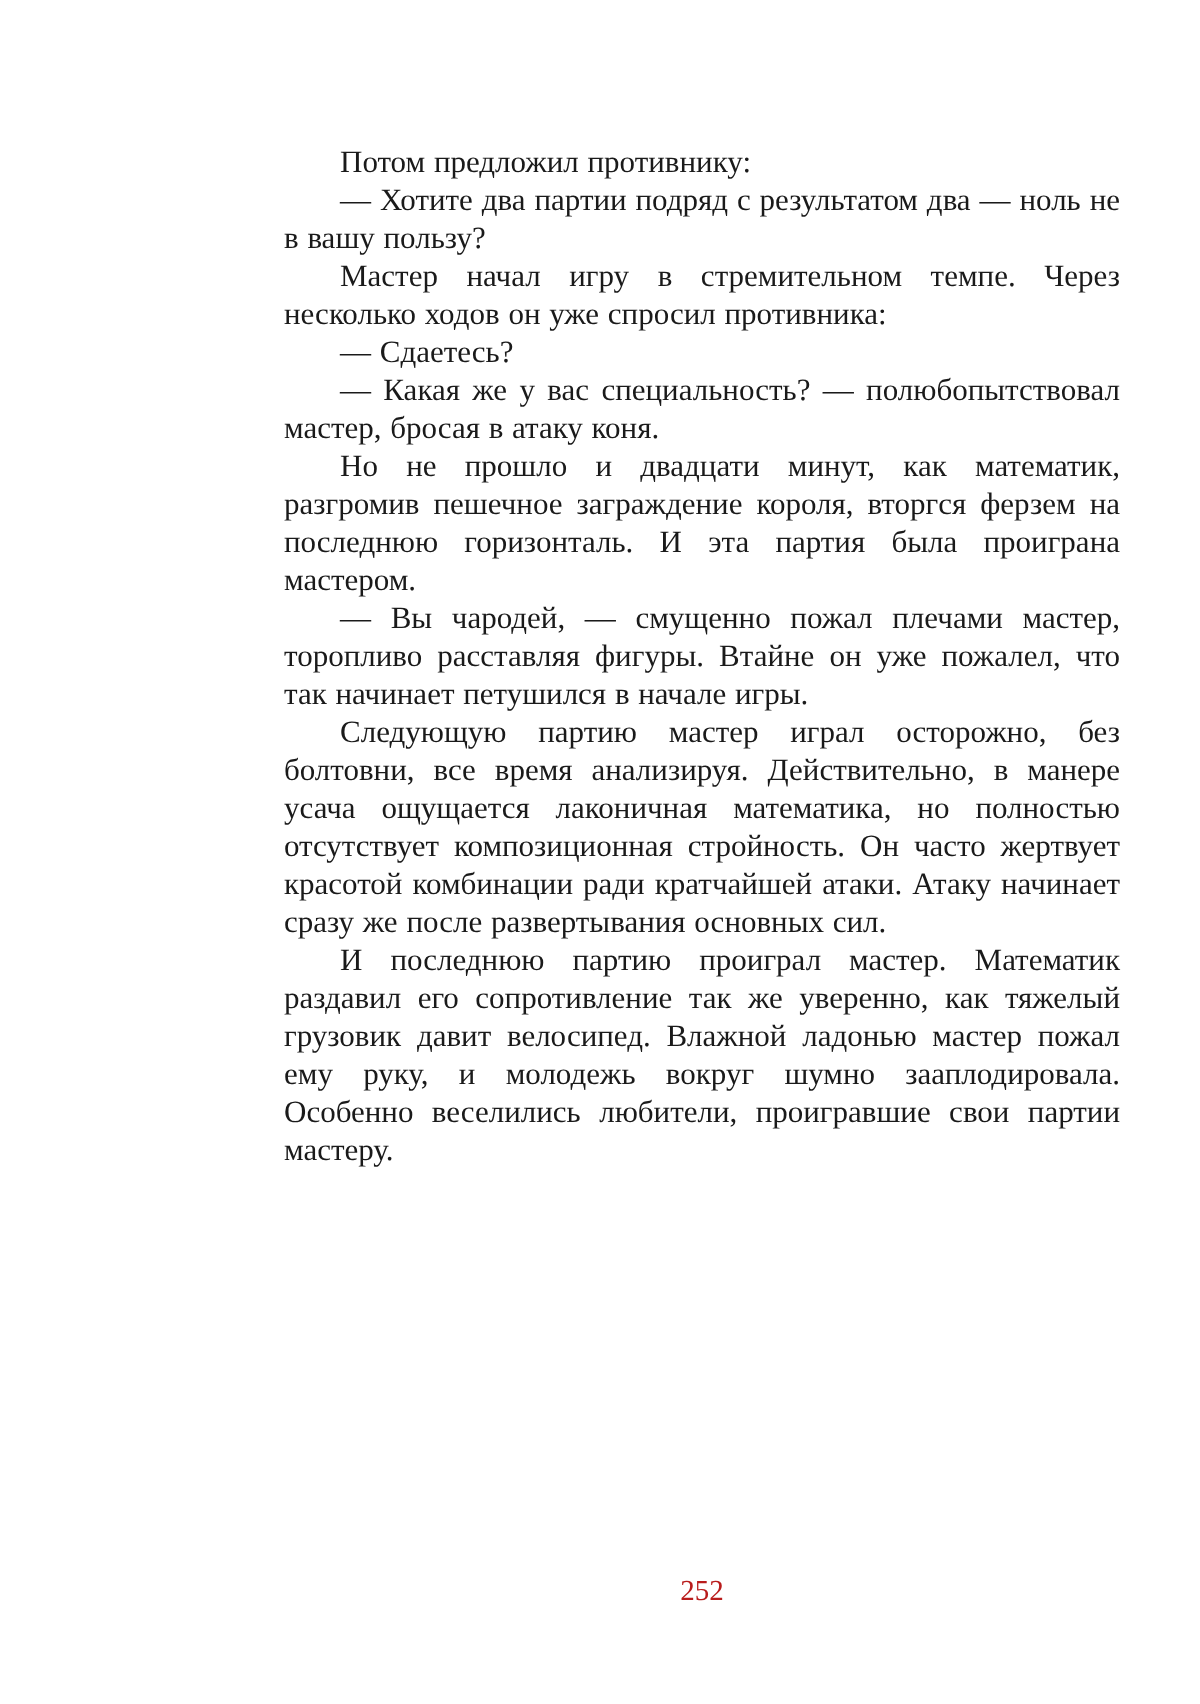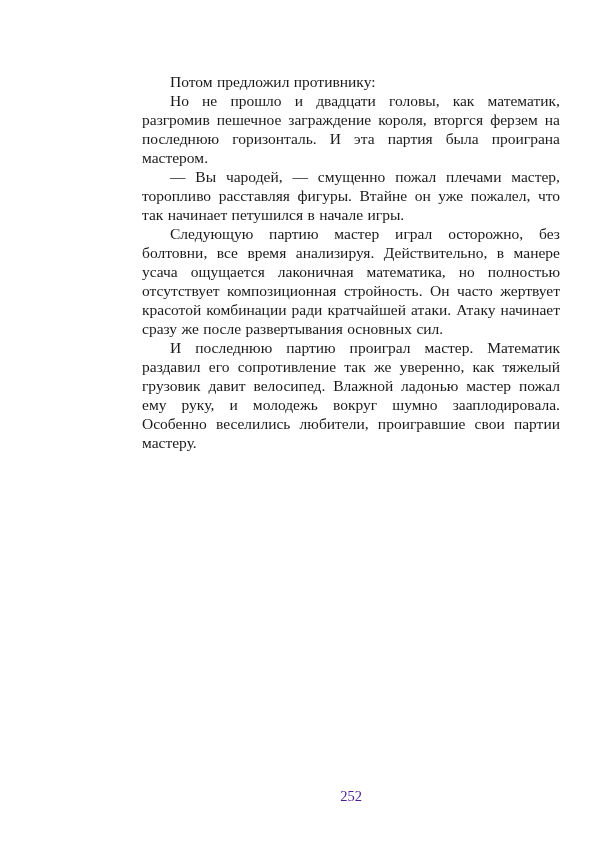--- a/index.html
+++ b/index.html
@@ -31,28 +31,32 @@
     text-indent: 28px;
     word-spacing: 0.5px;
   }
   .page-number {
     position: absolute;
     left: 142px;
     right: 40px;
     top: 788px;
     text-align: center;
     font-size: 14.5px;
-    color: #4c1d95;
+    color: #b91c1c;
   }
 </style>
 </head>
 <body>
 
 <div class="book-page">
   <div class="text-block">
     <p>Потом предложил противнику:</p>
-    <p>Но не прошло и двадцати головы, как математик, разгромив пешечное заграждение короля, вторгся ферзем на последнюю горизонталь. И эта партия была проиграна мастером.</p>
+    <p>— Хотите два партии подряд с результатом два — ноль не в вашу пользу?</p>
+    <p>Мастер начал игру в стремительном темпе. Через несколько ходов он уже спросил противника:</p>
+    <p>— Сдаетесь?</p>
+    <p>— Какая же у вас специальность? — полюбопытствовал мастер, бросая в атаку коня.</p>
+    <p>Но не прошло и двадцати минут, как математик, разгромив пешечное заграждение короля, вторгся ферзем на последнюю горизонталь. И эта партия была проиграна мастером.</p>
     <p>— Вы чародей, — смущенно пожал плечами мастер, торопливо расставляя фигуры. Втайне он уже пожалел, что так начинает петушился в начале игры.</p>
     <p>Следующую партию мастер играл осторожно, без болтовни, все время анализируя. Действительно, в манере усача ощущается лаконичная математика, но полностью отсутствует композиционная стройность. Он часто жертвует красотой комбинации ради кратчайшей атаки. Атаку начинает сразу же после развертывания основных сил.</p>
     <p>И последнюю партию проиграл мастер. Математик раздавил его сопротивление так же уверенно, как тяжелый грузовик давит велосипед. Влажной ладонью мастер пожал ему руку, и молодежь вокруг шумно зааплодировала. Особенно веселились любители, проигравшие свои партии мастеру.</p>
   </div>
   <div class="page-number">252</div>
 </div>
 
 </body></html>

